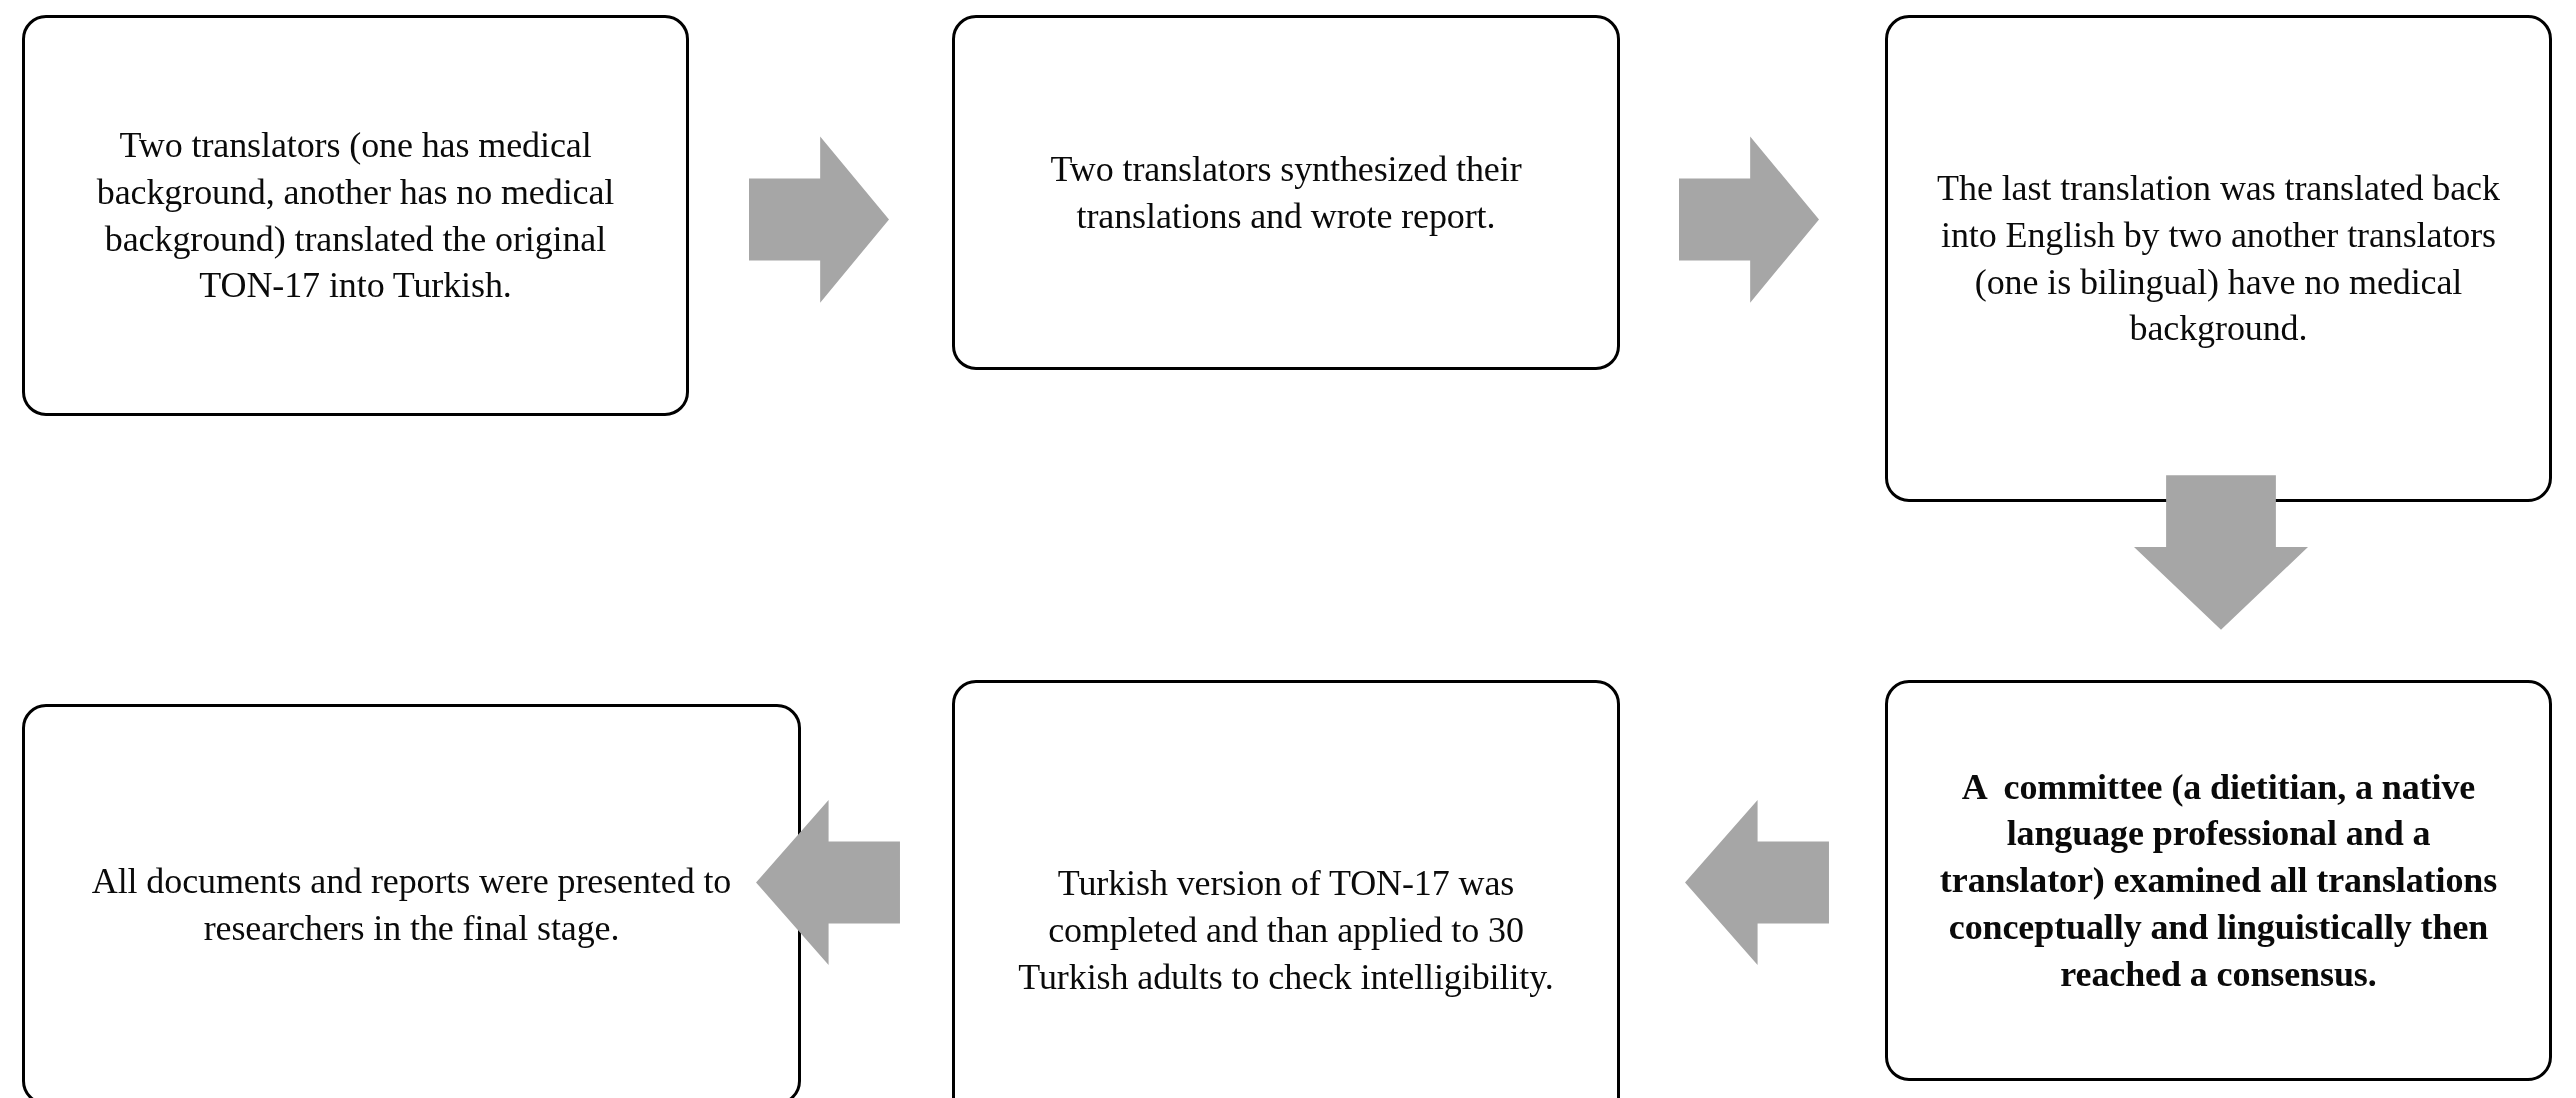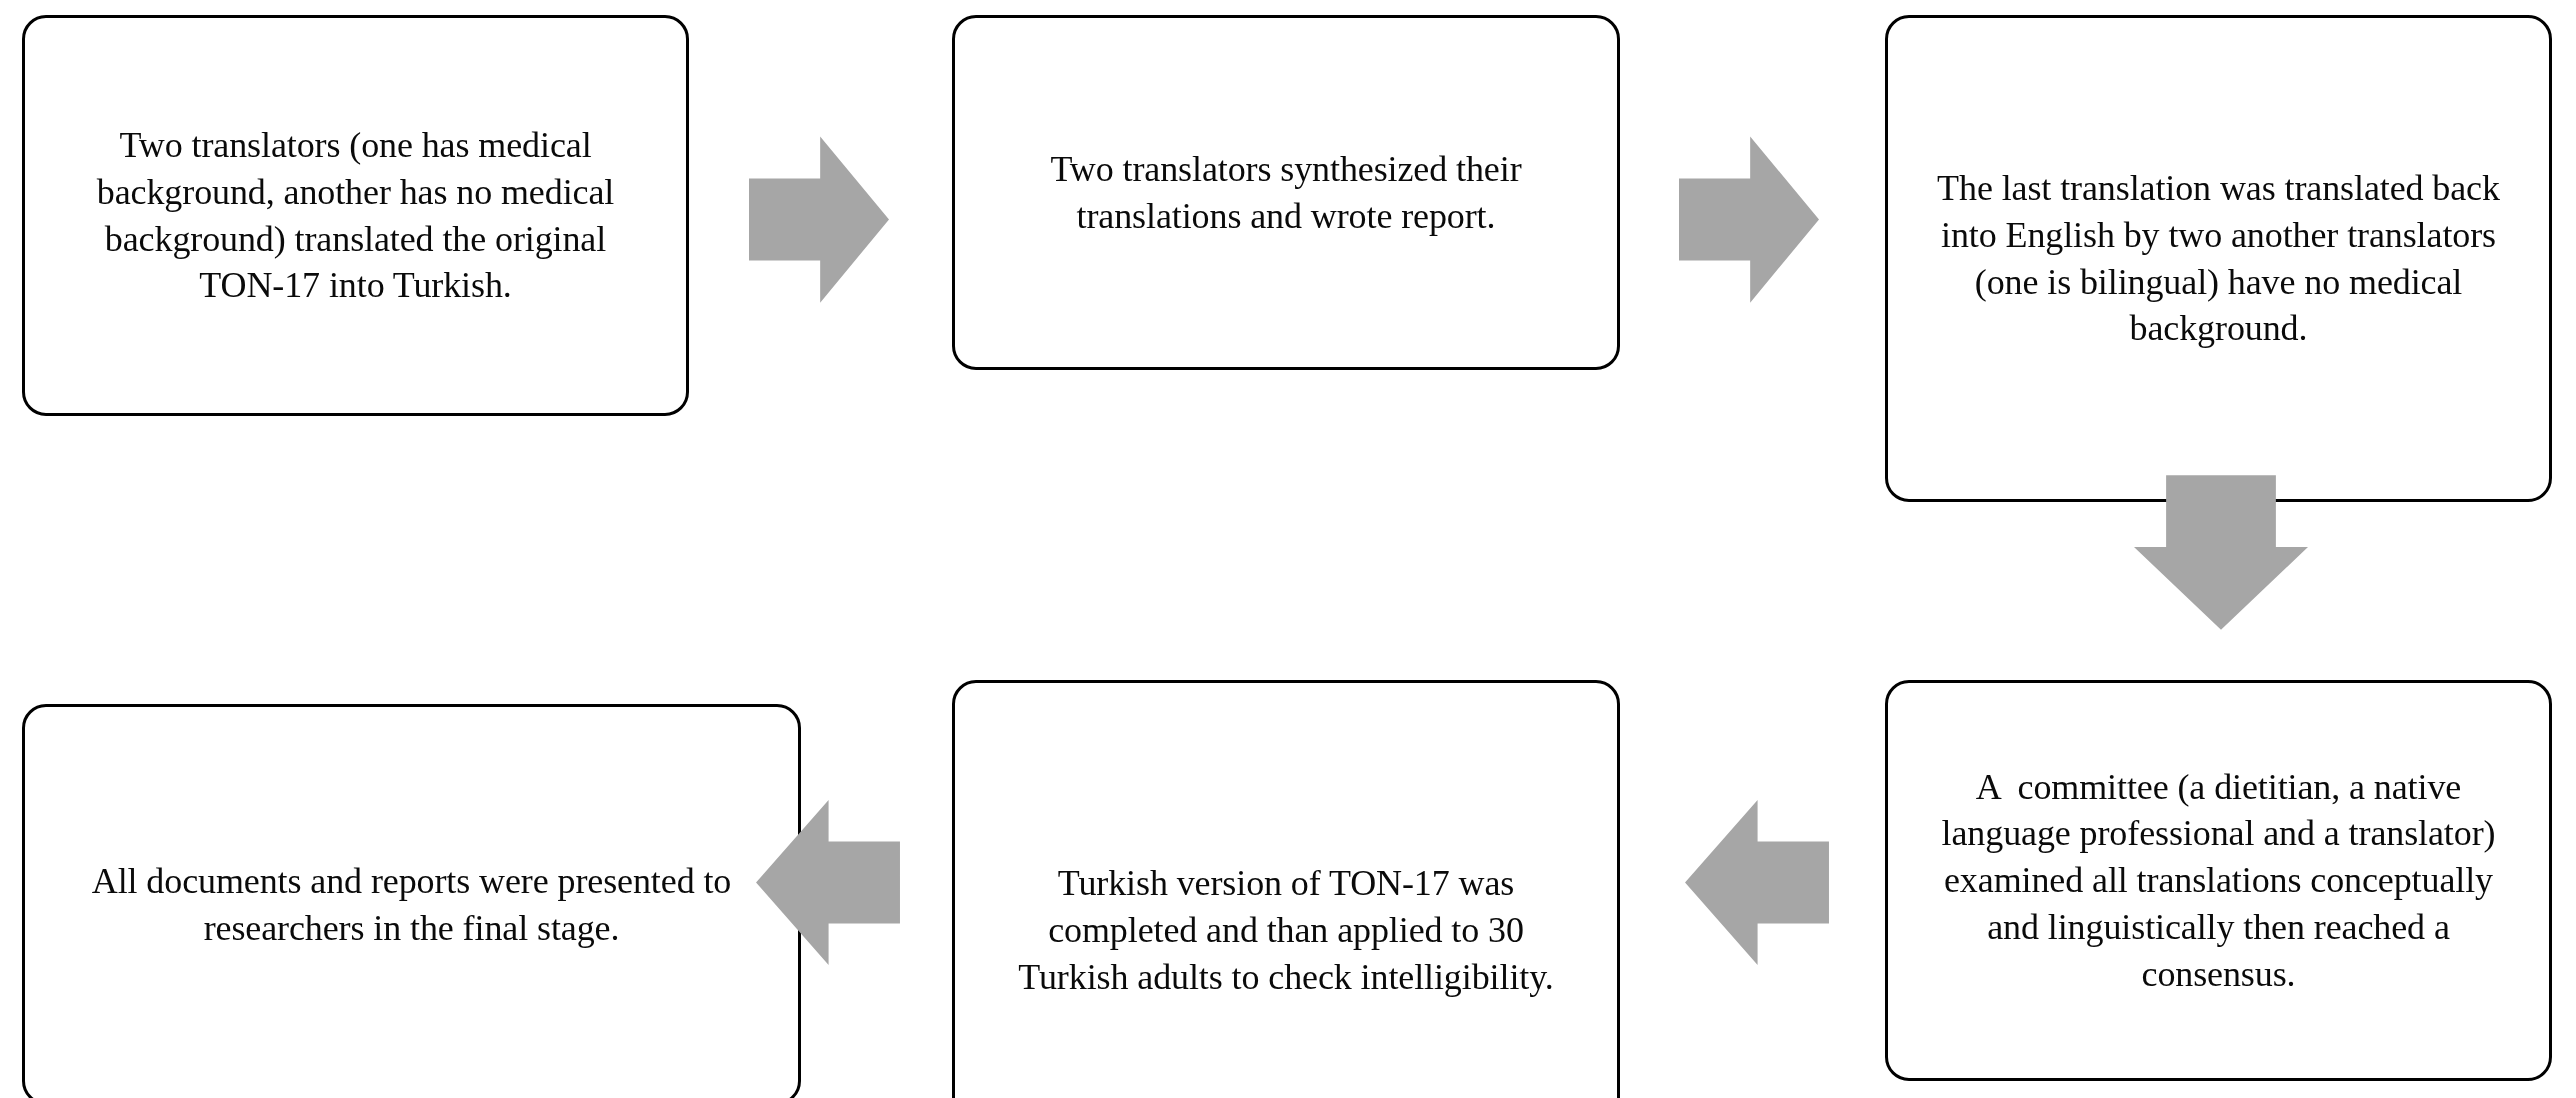--- a/index.html
+++ b/index.html
@@ -40,21 +40,21 @@
     letter-spacing: -0.1px;
   }
 
   
   #node-1 { left: 22px;   top: 15px;   width: 667px; height: 401px; }
   #node-2 { left: 952px; top: 15px;   width: 668px; height: 355px; }
   #node-3 { left: 1885px; top: 15px;   width: 667px; height: 487px; }
   
   #node-4 { left: 22px;   top: 680px; width: 779px; height: 401px; margin-top: 24px; }
   #node-5 { left: 952px; top: 680px; width: 668px; height: 501px; }
-  #node-6 { left: 1885px; top: 680px; width: 667px; height: 401px; }
+  #node-6 { left: 1885px; top: 680px; width: 667px; height: 401px; font-weight: bold; }
 
   
   .arrow {
     position: absolute;
     display: block;
   }
   .arrow svg { display: block; width: 100%; height: 100%; }
 
   #arrow-1 { left: 749px; top: 136px;  width: 140px; height: 167px; }
   #arrow-2 { left: 1679px; top: 136px;  width: 140px; height: 167px; }

